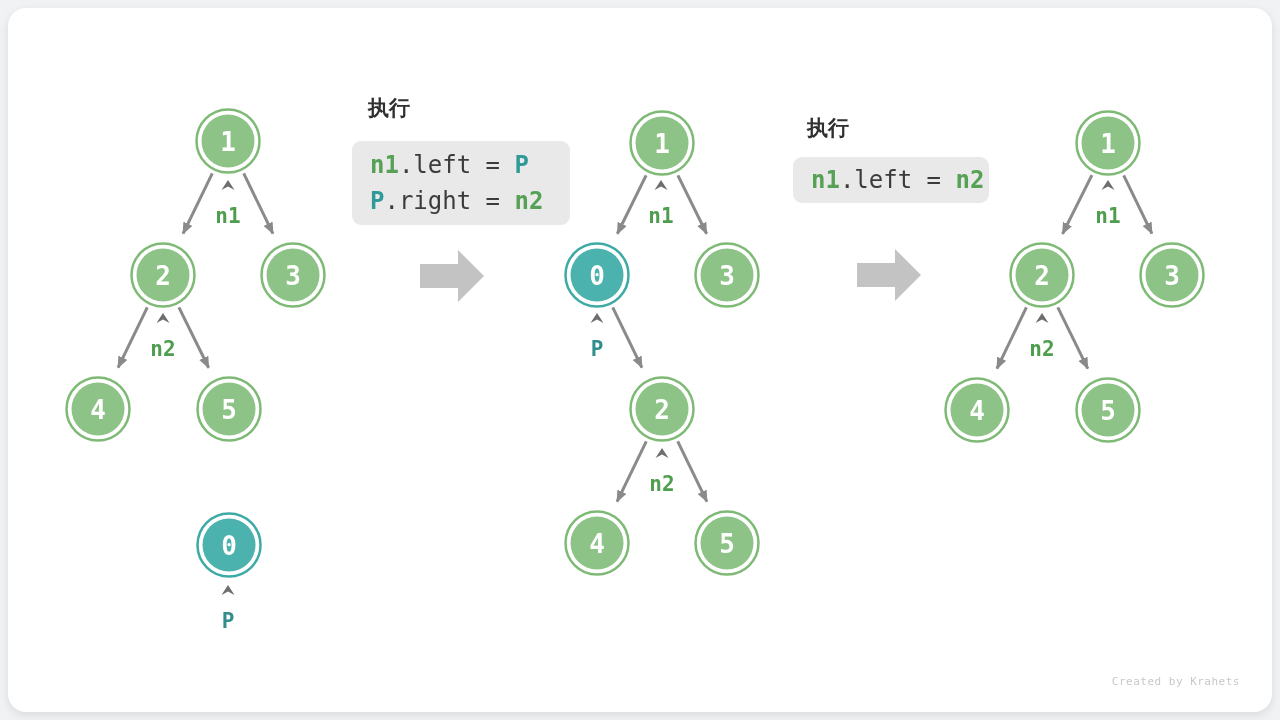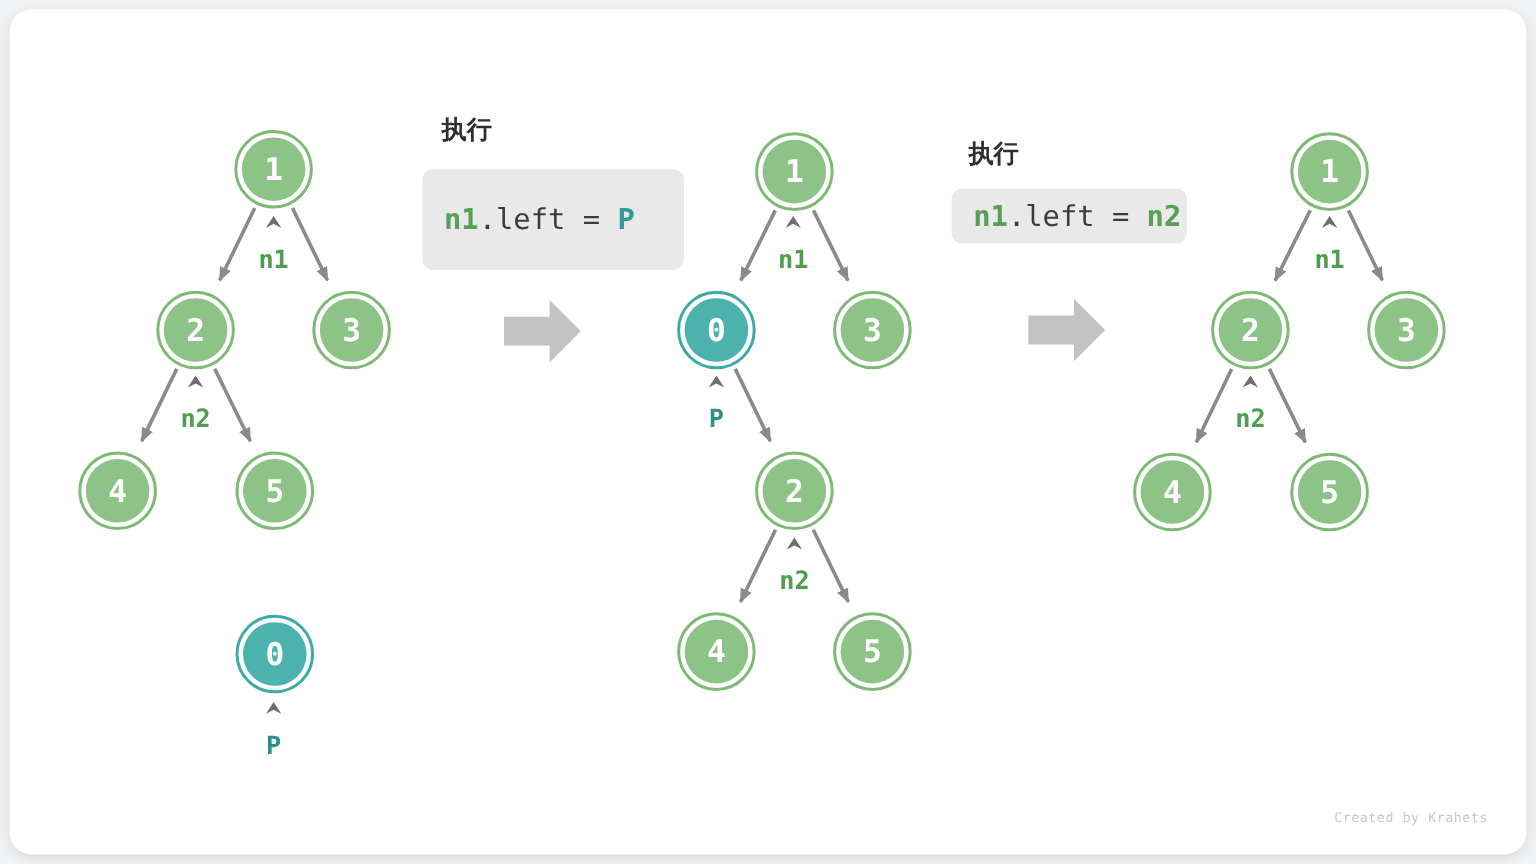--- a/index.html
+++ b/index.html
@@ -196,18 +196,19 @@
       <polygon points="1035.5,323 1042,313 1048.5,323 1042,319.5" fill="#6e6e6e"></polygon>
       <text x="1042" y="349" text-anchor="middle" dominant-baseline="central" fill="#4f9e4f" font-size="21" font-weight="bold" font-family="&quot;DejaVu Sans Mono&quot;,&quot;Liberation Mono&quot;,monospace">n2</text>
     </g>
   </svg>
 
 <div id="overlay">
   <div class="footer">Created by Krahets</div>
 <div class="exec-label" style="left: 368px; top: 94px;">执行</div>
     <div class="code-box" style="left: 352px; top: 141px; width: 218px; height: 84px;">
       <div class="code-line"><span class="tok-green">n1</span><span class="tok-plain">.left = </span><span class="tok-teal">P</span></div>
+      <div class="code-line"><span class="tok-teal">P</span><span class="tok-plain">.right = </span><span class="tok-green">n2</span></div>
     </div>
     <div class="exec-label" style="left: 807px; top: 114px;">执行</div>
     <div class="code-box" style="left: 793px; top: 157px; width: 196px; height: 46px;">
       <div class="code-line"><span class="tok-green">n1</span><span class="tok-plain">.left = </span><span class="tok-green">n2</span></div>
     </div>
   </div>
 
 </body></html>

